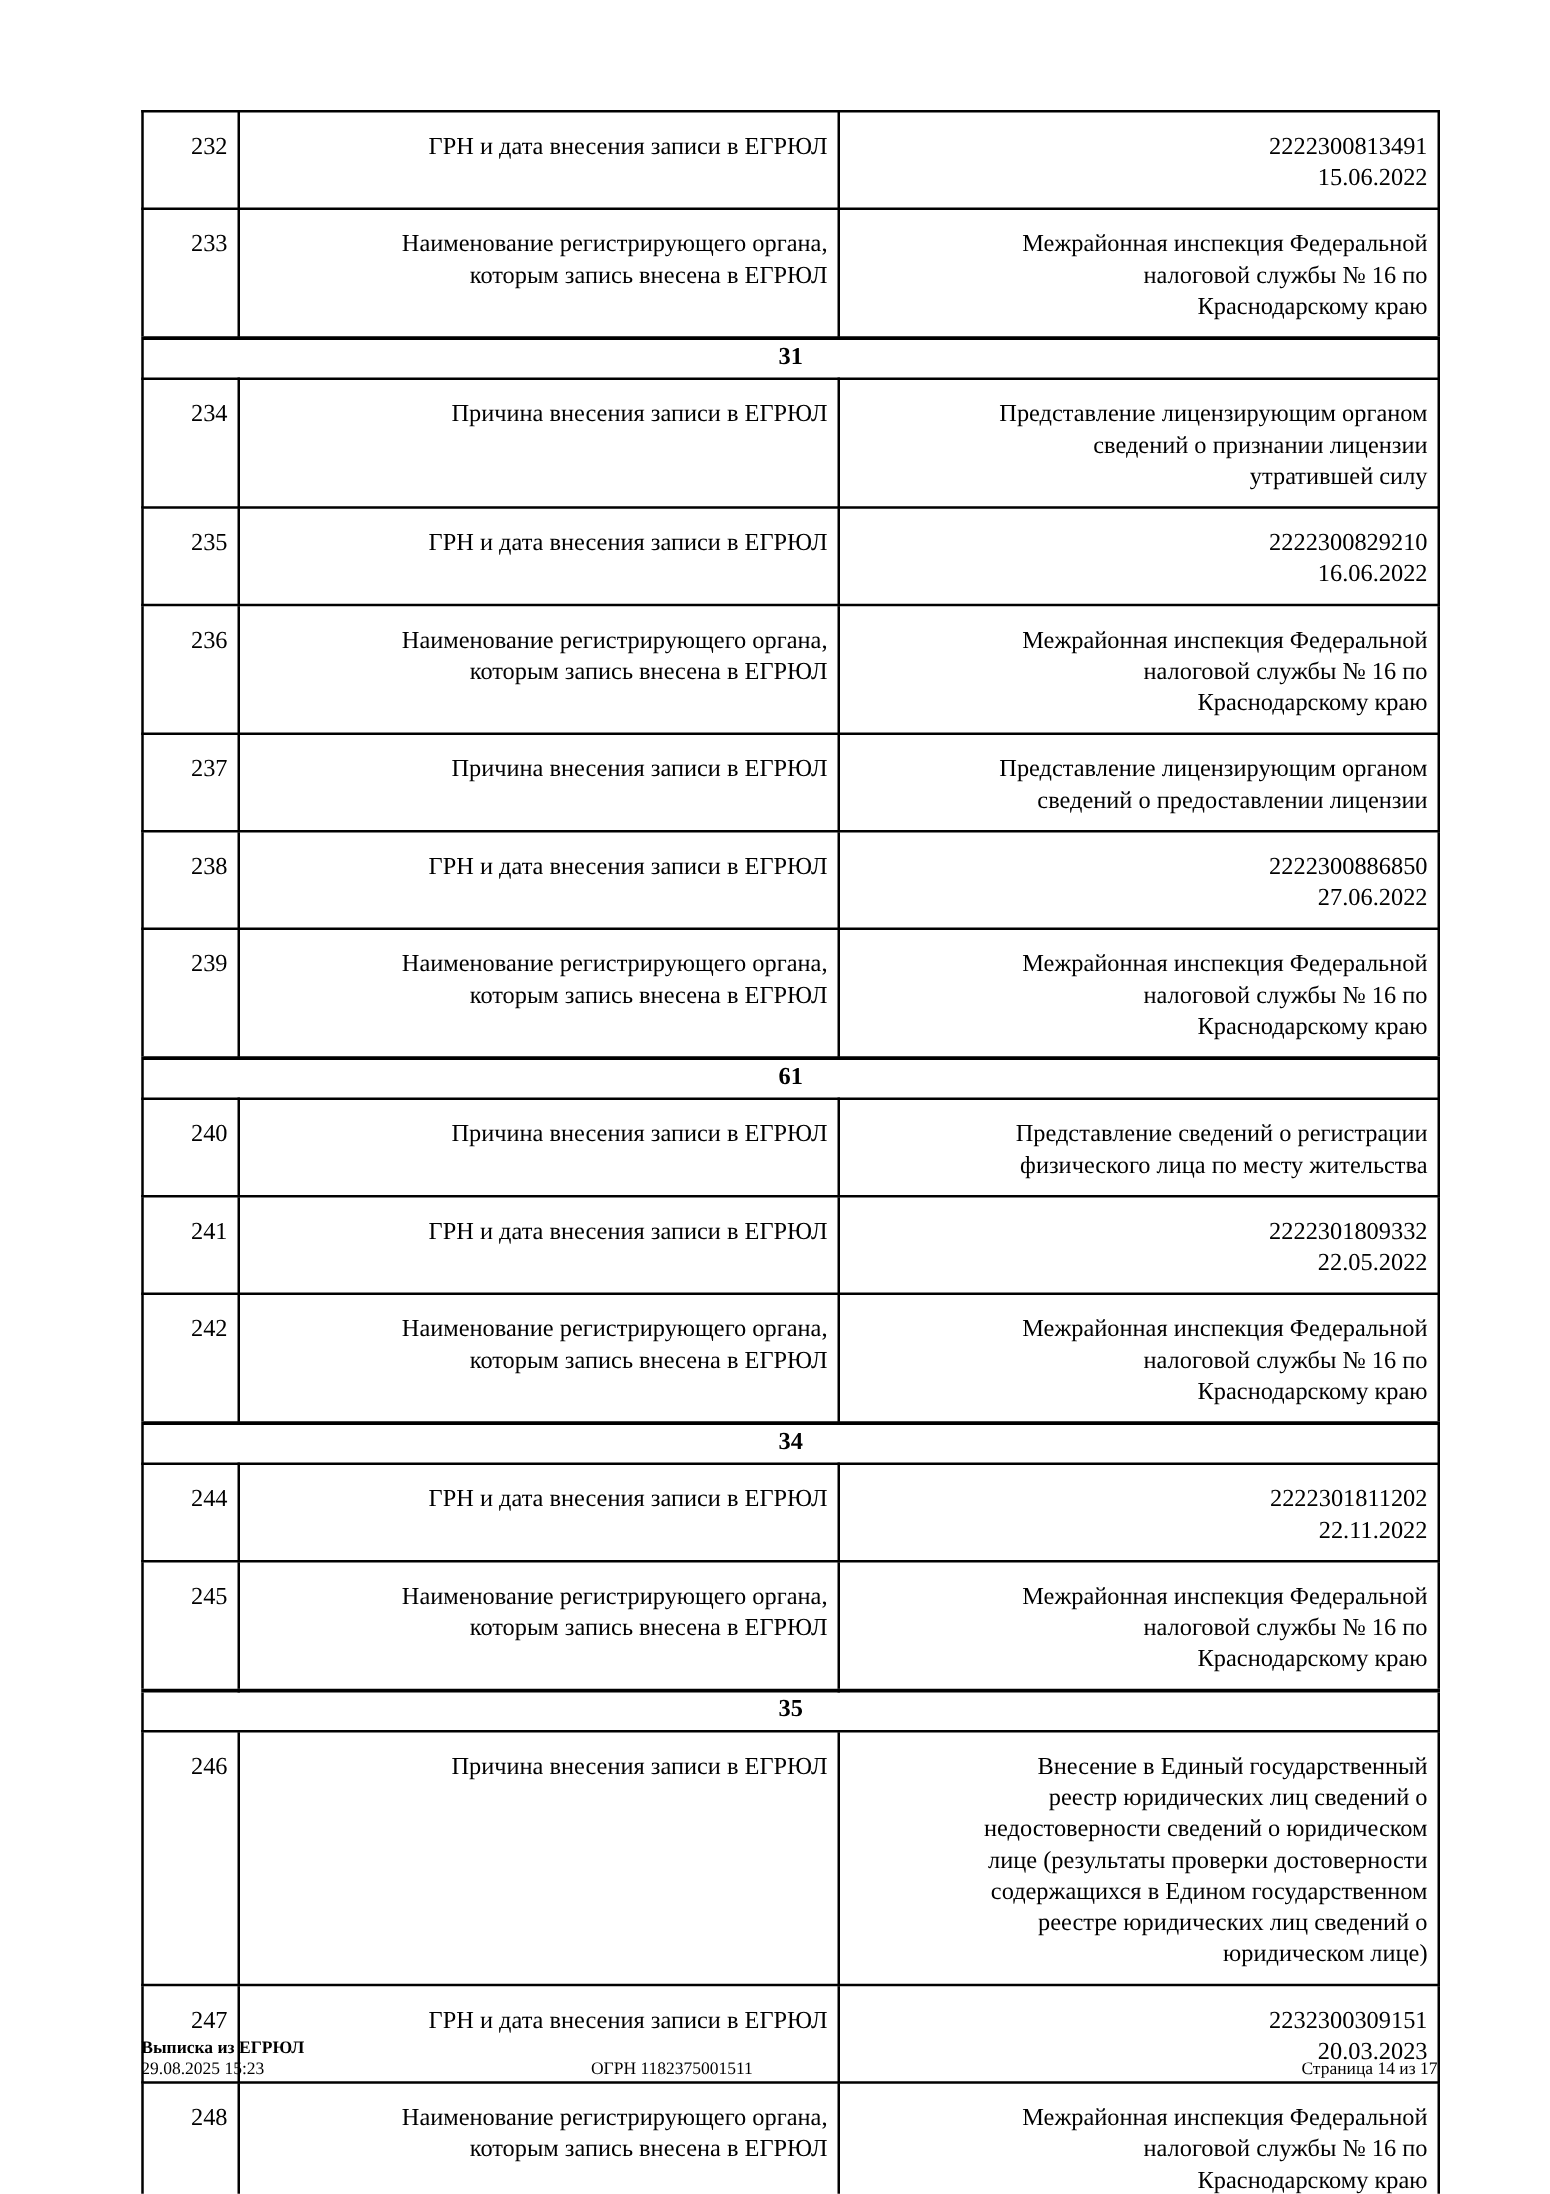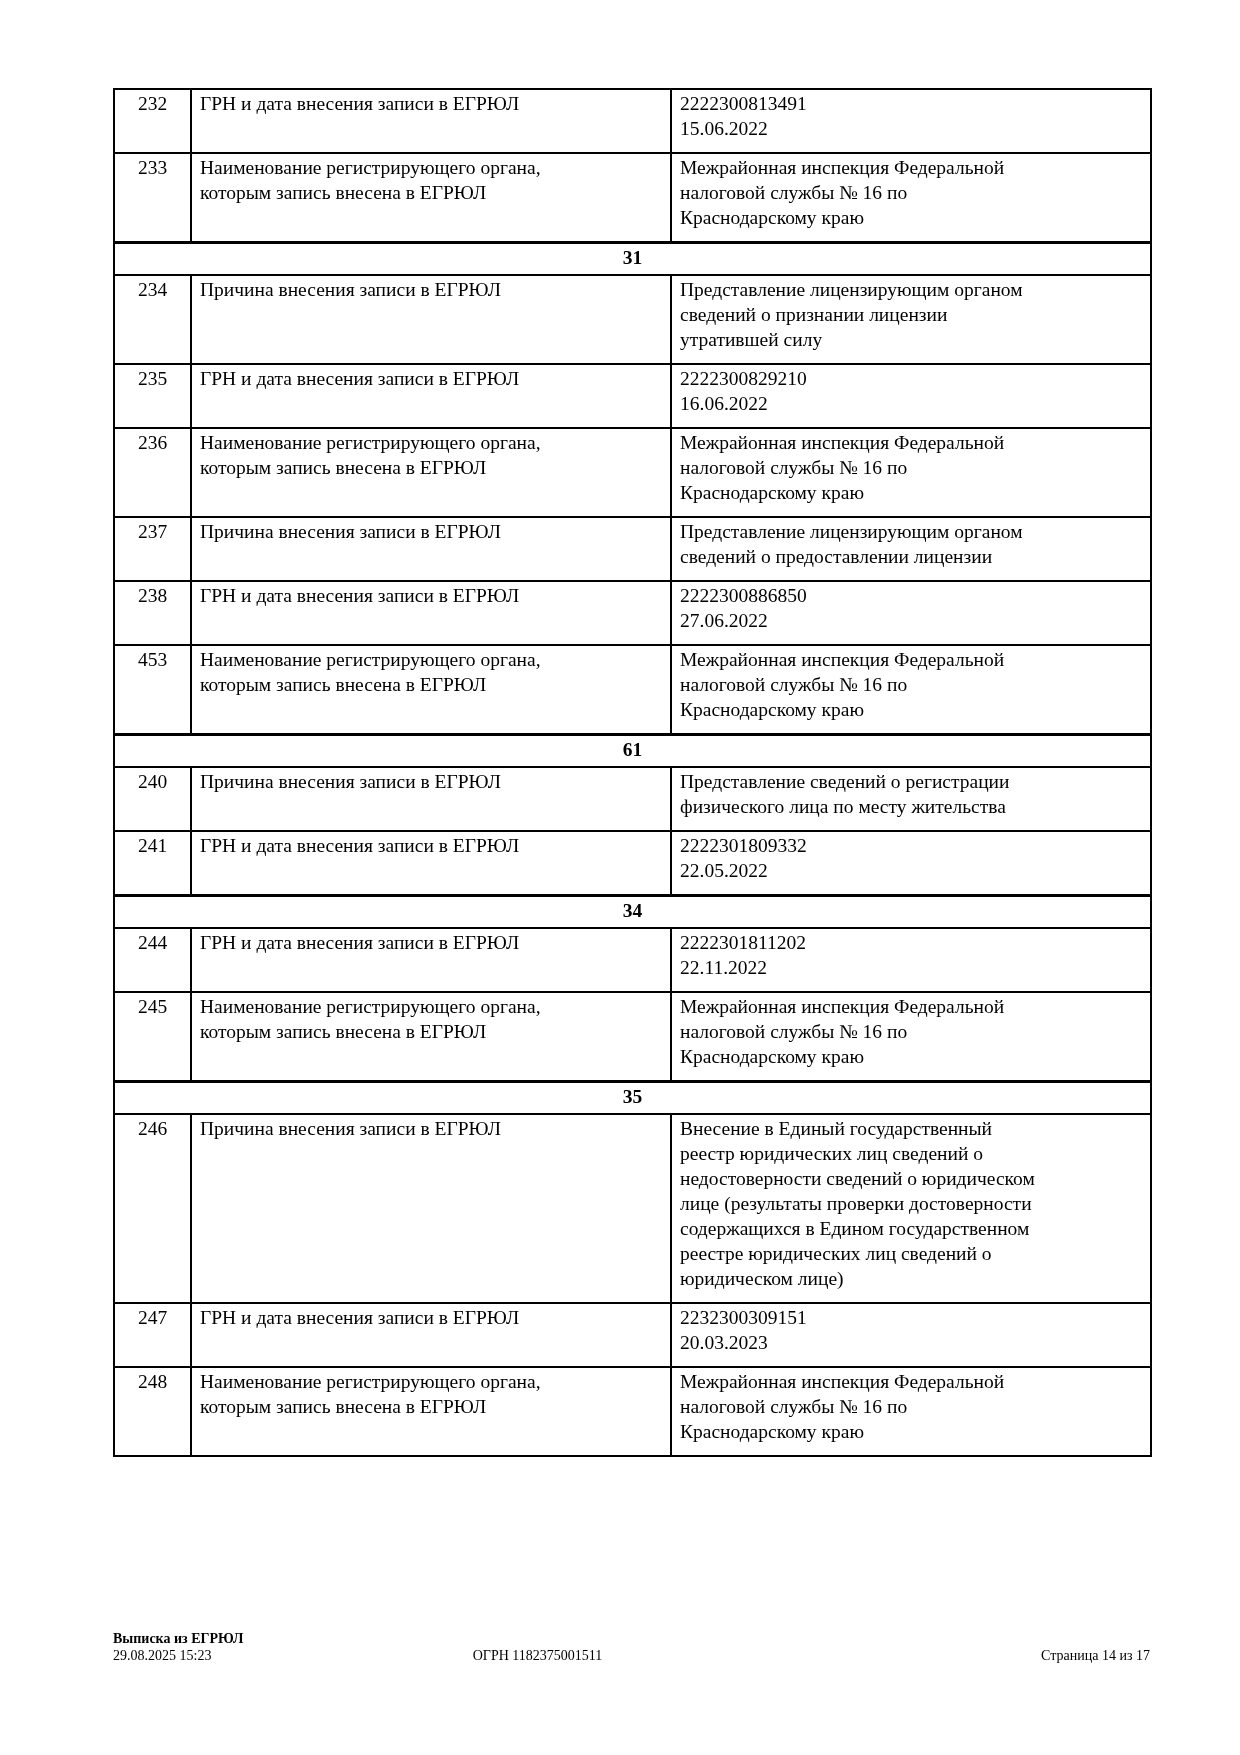--- a/index.html
+++ b/index.html
@@ -26,21 +26,22 @@
     top: 88px;
     width: 1037px;
     border-collapse: collapse;
     table-layout: fixed;
   }
   table.records td {
     border: 2px solid #000;
     vertical-align: top;
     font-size: 19.5px;
     line-height: 25px;
-    padding: 1px 8px 11px 8px;
+    padding: 15px 8px 11px 8px;
+    text-align: right;
   }
   td.cell-num {
     text-align: center;
     padding-left: 2px;
     padding-right: 2px;
   }
   td.cell-label,
   td.cell-value {
     white-space: pre-line;
     border-radius: 24px;
@@ -123,41 +124,49 @@
           <td class="cell-value">Представление лицензирующим органом
 сведений о предоставлении лицензии</td>
         </tr>
         <tr>
           <td class="cell-num">238</td>
           <td class="cell-label">ГРН и дата внесения записи в ЕГРЮЛ</td>
           <td class="cell-value">2222300886850
 27.06.2022</td>
         </tr>
         <tr>
-          <td class="cell-num">453</td>
+          <td class="cell-num">239</td>
           <td class="cell-label">Наименование регистрирующего органа,
 которым запись внесена в ЕГРЮЛ</td>
           <td class="cell-value">Межрайонная инспекция Федеральной
 налоговой службы № 16 по
 Краснодарскому краю</td>
         </tr>
         <tr class="section-row">
           <td colspan="3">61</td>
         </tr>
         <tr>
           <td class="cell-num">240</td>
           <td class="cell-label">Причина внесения записи в ЕГРЮЛ</td>
           <td class="cell-value">Представление сведений о регистрации
 физического лица по месту жительства</td>
         </tr>
         <tr>
           <td class="cell-num">241</td>
           <td class="cell-label">ГРН и дата внесения записи в ЕГРЮЛ</td>
           <td class="cell-value">2222301809332
 22.05.2022</td>
+        </tr>
+        <tr>
+          <td class="cell-num">242</td>
+          <td class="cell-label">Наименование регистрирующего органа,
+которым запись внесена в ЕГРЮЛ</td>
+          <td class="cell-value">Межрайонная инспекция Федеральной
+налоговой службы № 16 по
+Краснодарскому краю</td>
         </tr>
         <tr class="section-row">
           <td colspan="3">34</td>
         </tr>
         <tr>
           <td class="cell-num">244</td>
           <td class="cell-label">ГРН и дата внесения записи в ЕГРЮЛ</td>
           <td class="cell-value">2222301811202
 22.11.2022</td>
         </tr>

